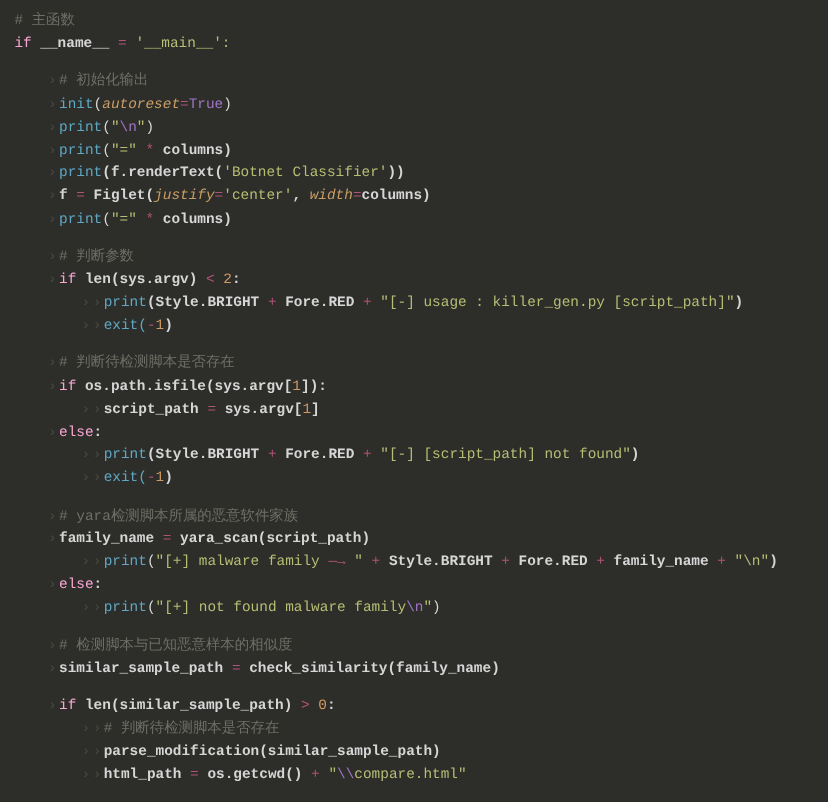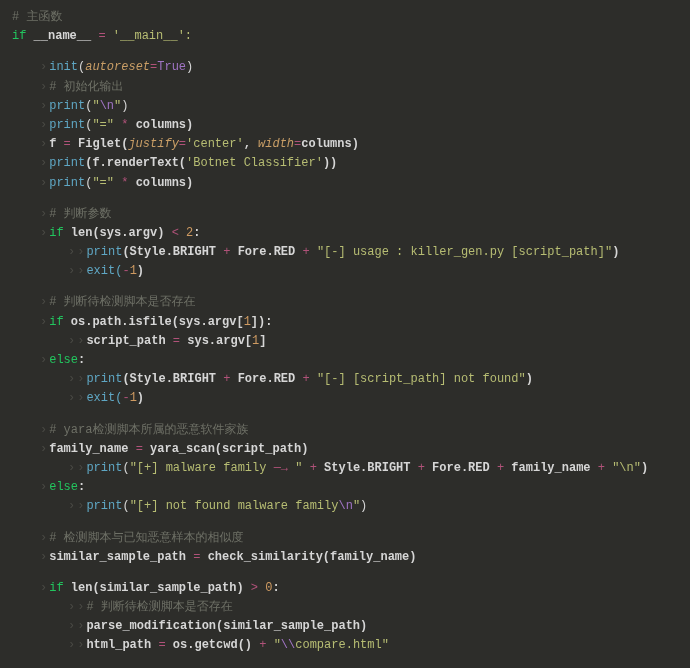--- a/index.html
+++ b/index.html
@@ -8,21 +8,21 @@
     background: #2d2d2a;
     font-family: "Consolas", "Menlo", "Courier New", monospace;
     font-size: 12px;
     line-height: 1.6;
     color: #d6d6d6;
     width: 690px;
     box-sizing: border-box;
   }
   .line { white-space: pre; }
   .c  { color: #6e7066; }   
-  .kw { color: #22c55e; }   
+  .kw { color: #f9a8d4; }   
   .fn { color: #5fa7c4; }   
   .nm { color: #d6d6d6; font-weight: bold; }   
   .op { color: #b05279; }   
   .num{ color: #cf9b62; }   
   .str{ color: #b7bd73; }   
   .arg{ color: #c99e66; font-style: italic; } 
   .cst{ color: #a074c4; }   
   .par{ color: #d6d6d6; }   
   .arrow { color: #4a4a44; margin-right: 2px; }
   .ind1 { padding-left: 28px; }
@@ -31,26 +31,26 @@
 </style>
 </head>
 <body>
 
 <div>
 
 <div class="line"><span class="c"># 主函数</span></div>
 <div class="line"><span class="kw">if</span><span class="nm"> __name__ </span><span class="op">=</span><span class="str"> '</span><span class="str">__main__</span><span class="str">':</span></div>
 <div class="blank"></div>
 
+<div class="line ind1"><span class="arrow">›</span><span class="c"># 初始化输出</span></div>
 <div class="line ind1"><span class="arrow">›</span><span class="fn">init</span><span class="par">(</span><span class="arg">autoreset</span><span class="op">=</span><span class="cst">True</span><span class="par">)</span></div>
-<div class="line ind1"><span class="arrow">›</span><span class="c"># 初始化输出</span></div>
 <div class="line ind1"><span class="arrow">›</span><span class="fn">print</span><span class="par">(</span><span class="str">"</span><span class="cst">\n</span><span class="str">"</span><span class="par">)</span></div>
 <div class="line ind1"><span class="arrow">›</span><span class="fn">print</span><span class="par">(</span><span class="str">"="</span><span class="op"> * </span><span class="nm">columns)</span></div>
+<div class="line ind1"><span class="arrow">›</span><span class="fn">print</span><span class="nm">(f.renderText(</span><span class="str">'Botnet Classifier'</span><span class="nm">))</span></div>
 <div class="line ind1"><span class="arrow">›</span><span class="nm">f </span><span class="op">=</span><span class="nm"> Figlet(</span><span class="arg">justify</span><span class="op">=</span><span class="str">'center'</span><span class="nm">, </span><span class="arg">width</span><span class="op">=</span><span class="nm">columns)</span></div>
-<div class="line ind1"><span class="arrow">›</span><span class="fn">print</span><span class="nm">(f.renderText(</span><span class="str">'Botnet Classifier'</span><span class="nm">))</span></div>
 <div class="line ind1"><span class="arrow">›</span><span class="fn">print</span><span class="par">(</span><span class="str">"="</span><span class="op"> * </span><span class="nm">columns)</span></div>
 <div class="blank"></div>
 
 <div class="line ind1"><span class="arrow">›</span><span class="c"># 判断参数</span></div>
 <div class="line ind1"><span class="arrow">›</span><span class="kw">if</span><span class="nm"> len(sys.argv) </span><span class="op">&lt;</span><span class="nm"> </span><span class="num">2</span><span class="nm">:</span></div>
 <div class="line ind2"><span class="arrow">›</span><span class="arrow">›</span><span class="fn">print</span><span class="nm">(Style.BRIGHT </span><span class="op">+</span><span class="nm"> Fore.RED </span><span class="op">+</span><span class="nm"> </span><span class="str">"[-] usage : killer_gen.py [script_path]"</span><span class="nm">)</span></div>
 <div class="line ind2"><span class="arrow">›</span><span class="arrow">›</span><span class="fn">exit(</span><span class="op">-</span><span class="num">1</span><span class="nm">)</span></div>
 <div class="blank"></div>
 
 <div class="line ind1"><span class="arrow">›</span><span class="c"># 判断待检测脚本是否存在</span></div>

